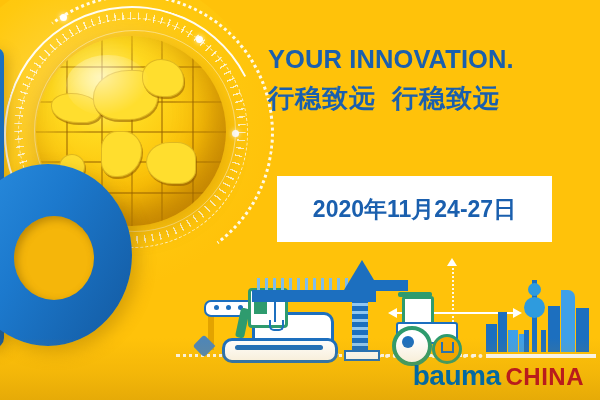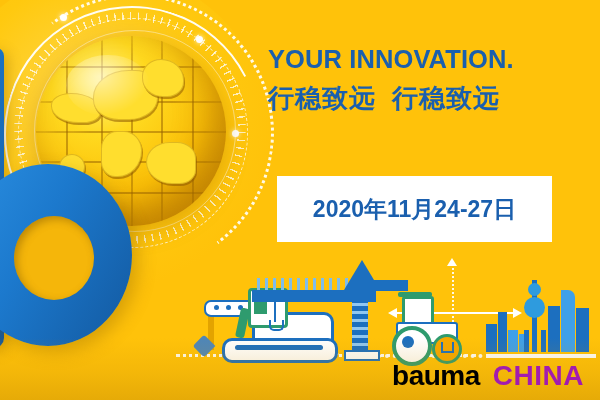--- a/index.html
+++ b/index.html
@@ -241,24 +241,24 @@
   .pearl-b2{position:absolute;left:42px;bottom:62px;width:13px;height:13px;border-radius:50%;background:#2E9BDE;}
   .pearl-leg{position:absolute;bottom:6px;width:5px;height:22px;background:#1C6FBF;}
   .sky-ground{position:absolute;left:0;bottom:0;width:110px;height:4px;background:#fff;}
 
   
   .logo{
     position:absolute;right:16px;bottom:10px;
     display:flex;align-items:baseline;
   }
   .logo .bauma{
-    color:#000000;font-weight:700;font-size:28px;letter-spacing:-.5px;line-height:1;
+    color:#0369a1;font-weight:700;font-size:28px;letter-spacing:-.5px;line-height:1;
   }
   .logo .china{
-    color:#a21caf;font-weight:600;font-size:28px;letter-spacing:.5px;line-height:1;margin-left:13px;
+    color:#b91c1c;font-weight:600;font-size:24px;letter-spacing:.5px;line-height:1;margin-left:5px;
   }
   .footer-fade{
     position:absolute;left:0;bottom:0;width:600px;height:62px;
     background:linear-gradient(180deg, rgba(212,150,6,0) 0%, rgba(205,145,5,.22) 55%, rgba(196,138,4,.42) 100%);
     pointer-events:none;
   }
 </style>
 </head>
 <body>
 

